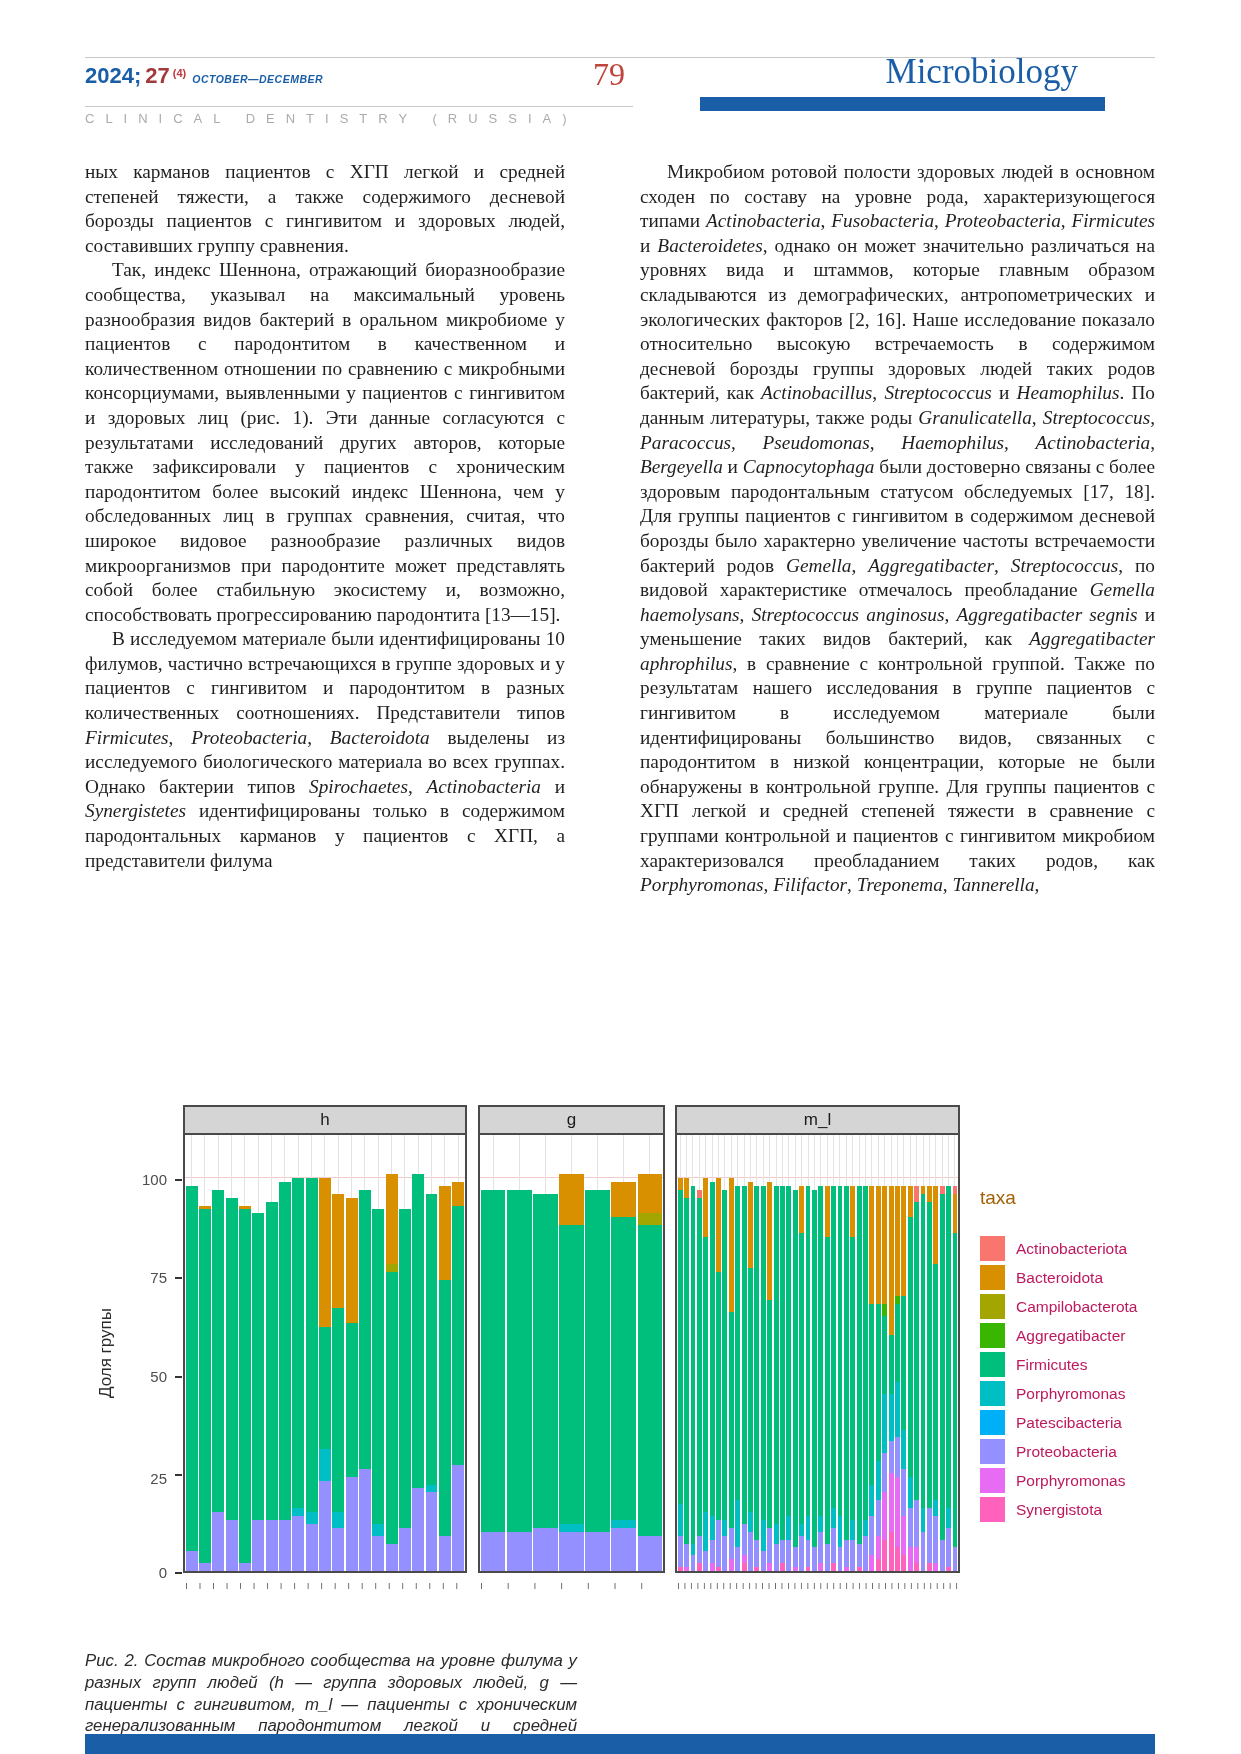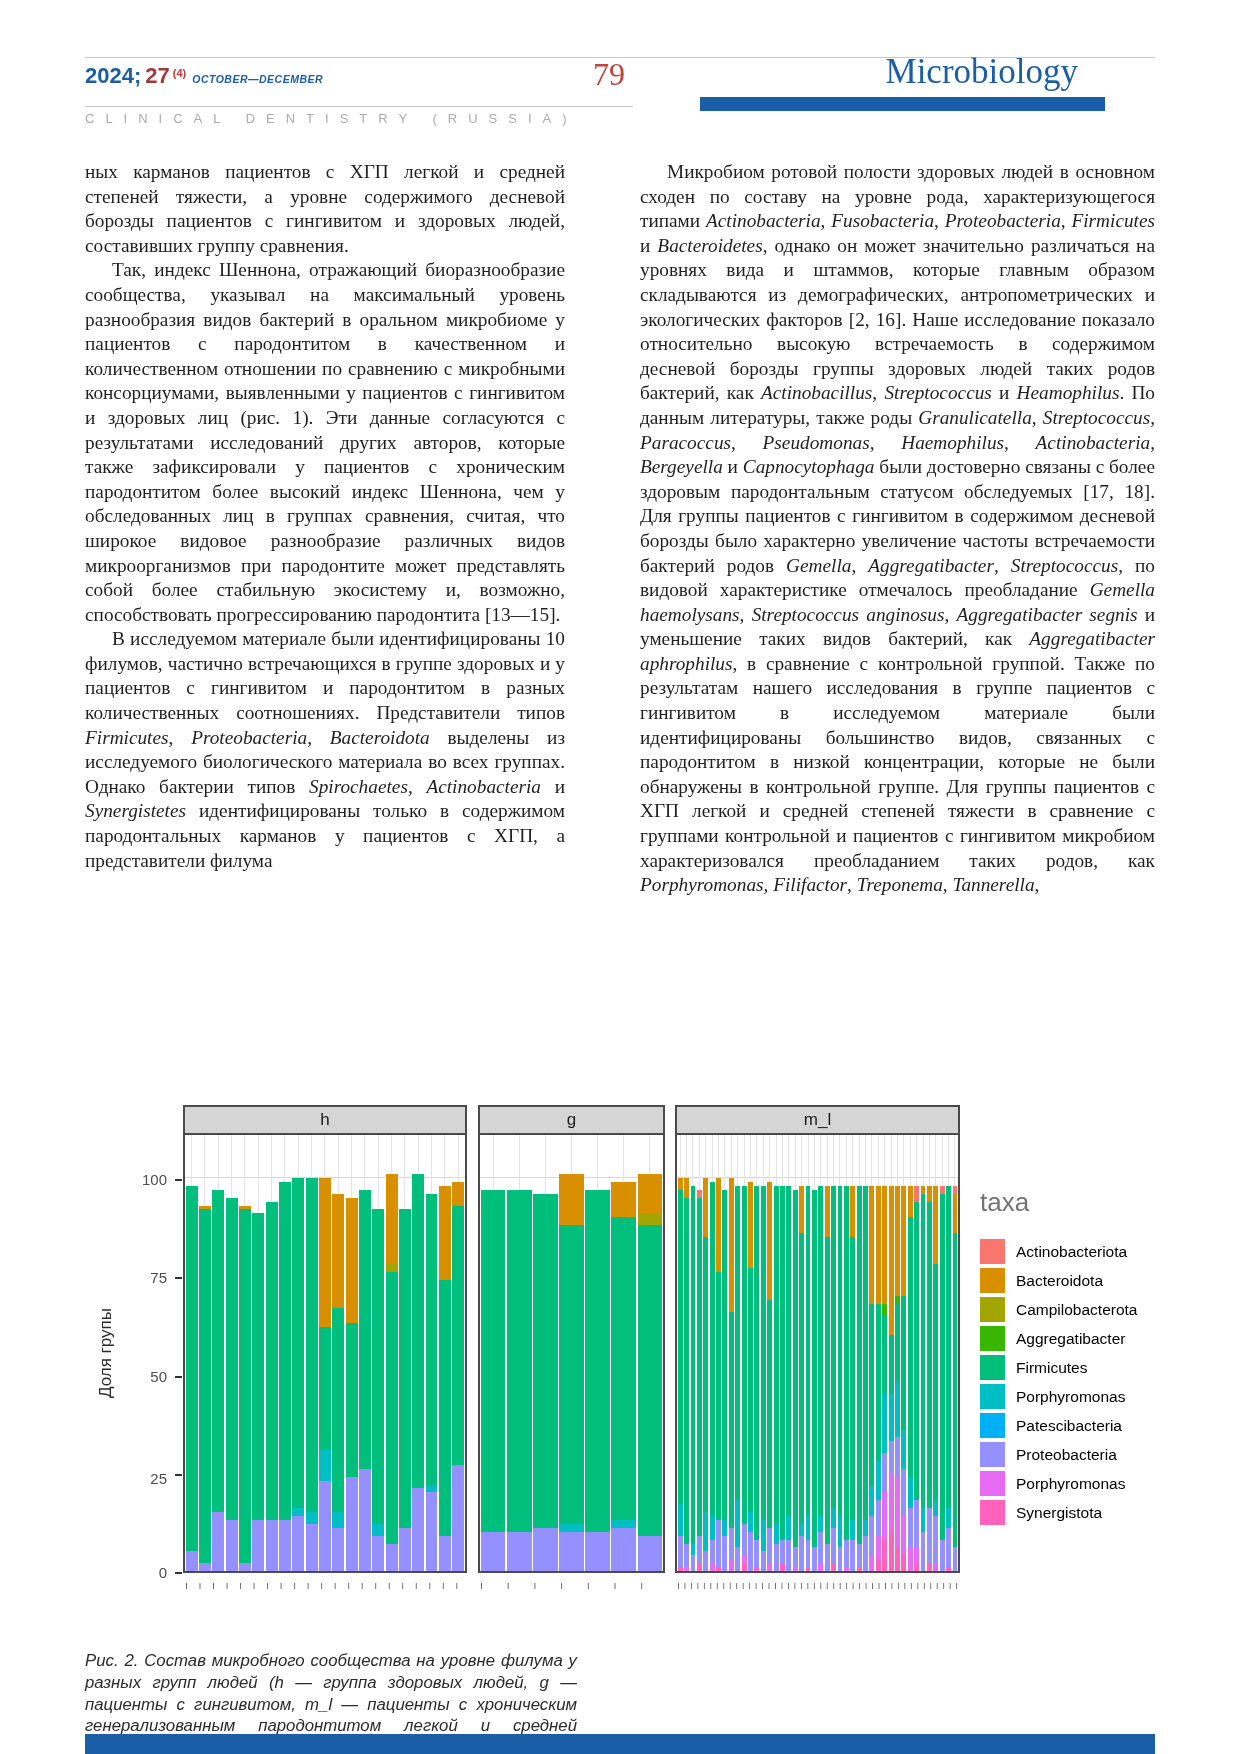--- a/index.html
+++ b/index.html
@@ -39,24 +39,24 @@
   .plot{position:relative;height:440px;border:2px solid #4a4a4a;background:#ffffff;
           display:flex;align-items:flex-end;padding:0;box-sizing:border-box;}
   .grid100{position:absolute;left:0;right:0;bottom:393px;height:1px;background:#f3c9c9;}
   .slot{flex:1 1 0;height:100%;margin:0 .75px;display:flex;flex-direction:column-reverse;
           background:linear-gradient(#e3e3e3,#e3e3e3) center top/1px 100% no-repeat;position:relative;z-index:1;}
   .seg{width:100%;}
   .xticks{position:absolute;top:478px;left:0;right:0;height:6px;
           background-image:linear-gradient(90deg,#6b6b6b 0,#6b6b6b 1px,transparent 1px);
           background-position:3px 0;}
   .legend{position:absolute;left:895px;top:112px;width:175px;}
-  .lg-title{font-size:26px;color:#737373;margin-bottom:19px;}
+  .lg-title{font-size:19px;color:#a16207;margin-bottom:25px;}
   .lg-row{display:flex;align-items:center;height:29px;}
   .lg-swatch{width:25px;height:25px;margin-right:11px;flex:none;}
-  .lg-label{font-size:15.5px;color:#000000;}
+  .lg-label{font-size:15.5px;color:#be185d;}
   
   .cap{position:absolute;top:1650px;font-style:italic;font-size:16.8px;line-height:21.8px;text-align:justify;}
   .cap-ru{left:85px;width:492px;font-family:"Liberation Sans",sans-serif;color:#2b2b2b;}
   .cap-en{left:640px;width:515px;font-family:"Liberation Serif",serif;color:#1f1f1f;}
   .footer-bar{position:absolute;left:85px;top:1734px;width:1070px;height:20px;background:#1b5ea8;}
 </style>
 </head>
 <body>
 
 <div class="page">
@@ -67,21 +67,21 @@
     <span class="vol-year">2024;</span><span class="vol-num">27</span><span class="vol-issue">(4)</span><span class="vol-months">OCTOBER—DECEMBER</span>
   </div>
 
   <div class="page-num">79</div>
   <div class="section-name">Microbiology</div>
   <div class="blue-bar"></div>
   <div class="rule rule-2"></div>
   <div class="journal-line">CLINICAL DENTISTRY (RUSSIA)</div>
 
   <div class="col col-left">
-    <p><span>ных карманов пациентов с ХГП легкой и средней степеней тяжести, а уровне содержимого десневой борозды пациентов с гингивитом и здоровых людей, составивших группу сравнения.</span></p>
+    <p><span>ных карманов пациентов с ХГП легкой и средней степеней тяжести, а также содержимого десневой борозды пациентов с гингивитом и здоровых людей, составивших группу сравнения.</span></p>
     <p class="ind"><span>Так, индекс Шеннона, отражающий биоразнообразие сообщества, указывал на максимальный уровень разнообразия видов бактерий в оральном микробиоме у пациентов с пародонтитом в качественном и количественном отношении по сравнению с микробными консорциумами, выявленными у пациентов с гингивитом и здоровых лиц (рис. 1). Эти данные согласуются с результатами исследований других авторов, которые также зафиксировали у пациентов с хроническим пародонтитом более высокий индекс Шеннона, чем у обследованных лиц в группах сравнения, считая, что широкое видовое разнообразие различных видов микроорганизмов при пародонтите может представлять собой более стабильную экосистему и, возможно, способствовать прогрессированию пародонтита [13—15].</span></p>
     <p class="ind"><span>В исследуемом материале были идентифицированы 10 филумов, частично встречающихся в группе здоровых и у пациентов с гингивитом и пародонтитом в разных количественных соотношениях. Представители типов </span><i>Firmicutes</i><span>, </span><i>Proteobacteria</i><span>, </span><i>Bacteroidota</i><span> выделены из исследуемого биологического материала во всех группах. Однако бактерии типов </span><i>Spirochaetes</i><span>, </span><i>Actinobacteria</i><span> и </span><i>Synergistetes</i><span> идентифицированы только в содержимом пародонтальных карманов у пациентов с ХГП, а представители филума </span></p>
   </div>
 
   <div class="col col-right">
     <p class="ind"><span>Микробиом ротовой полости здоровых людей в основном сходен по составу на уровне рода, характеризующегося типами </span><i>Actinobacteria</i><span>, </span><i>Fusobacteria</i><span>, </span><i>Proteobacteria</i><span>, </span><i>Firmicutes</i><span> и </span><i>Bacteroidetes</i><span>, однако он может значительно различаться на уровнях вида и штаммов, которые главным образом складываются из демографических, антропометрических и экологических факторов [2, 16]. Наше исследование показало относительно высокую встречаемость в содержимом десневой борозды группы здоровых людей таких родов бактерий, как </span><i>Actinobacillus</i><span>, </span><i>Streptococcus</i><span> и </span><i>Heamophilus</i><span>. По данным литературы, также роды </span><i>Granulicatella</i><span>, </span><i>Streptococcus</i><span>, </span><i>Paracoccus</i><span>, </span><i>Pseudomonas</i><span>, </span><i>Haemophilus</i><span>, </span><i>Actinobacteria</i><span>, </span><i>Bergeyella</i><span> и </span><i>Capnocytophaga</i><span> были достоверно связаны с более здоровым пародонтальным статусом обследуемых [17, 18]. Для группы пациентов с гингивитом в содержимом десневой борозды было характерно увеличение частоты встречаемости бактерий родов </span><i>Gemella</i><span>, </span><i>Aggregatibacter</i><span>, </span><i>Streptococcus</i><span>, по видовой характеристике отмечалось преобладание </span><i>Gemella haemolysans</i><span>, </span><i>Streptococcus anginosus</i><span>, </span><i>Aggregatibacter segnis</i><span> и уменьшение таких видов бактерий, как </span><i>Aggregatibacter aphrophilus</i><span>, в сравнение с контрольной группой. Также по результатам нашего исследования в группе пациентов с гингивитом в исследуемом материале были идентифицированы большинство видов, связанных с пародонтитом в низкой концентрации, которые не были обнаружены в контрольной группе. Для группы пациентов с ХГП легкой и средней степеней тяжести в сравнение с группами контрольной и пациентов с гингивитом микробиом характеризовался преобладанием таких родов, как </span><i>Porphyromonas</i><span>, </span><i>Filifactor</i><span>, </span><i>Treponema</i><span>, </span><i>Tannerella</i><span>,</span></p>
   </div>
 
   <div class="figure">
     <div class="y-axis-title-wrap">

